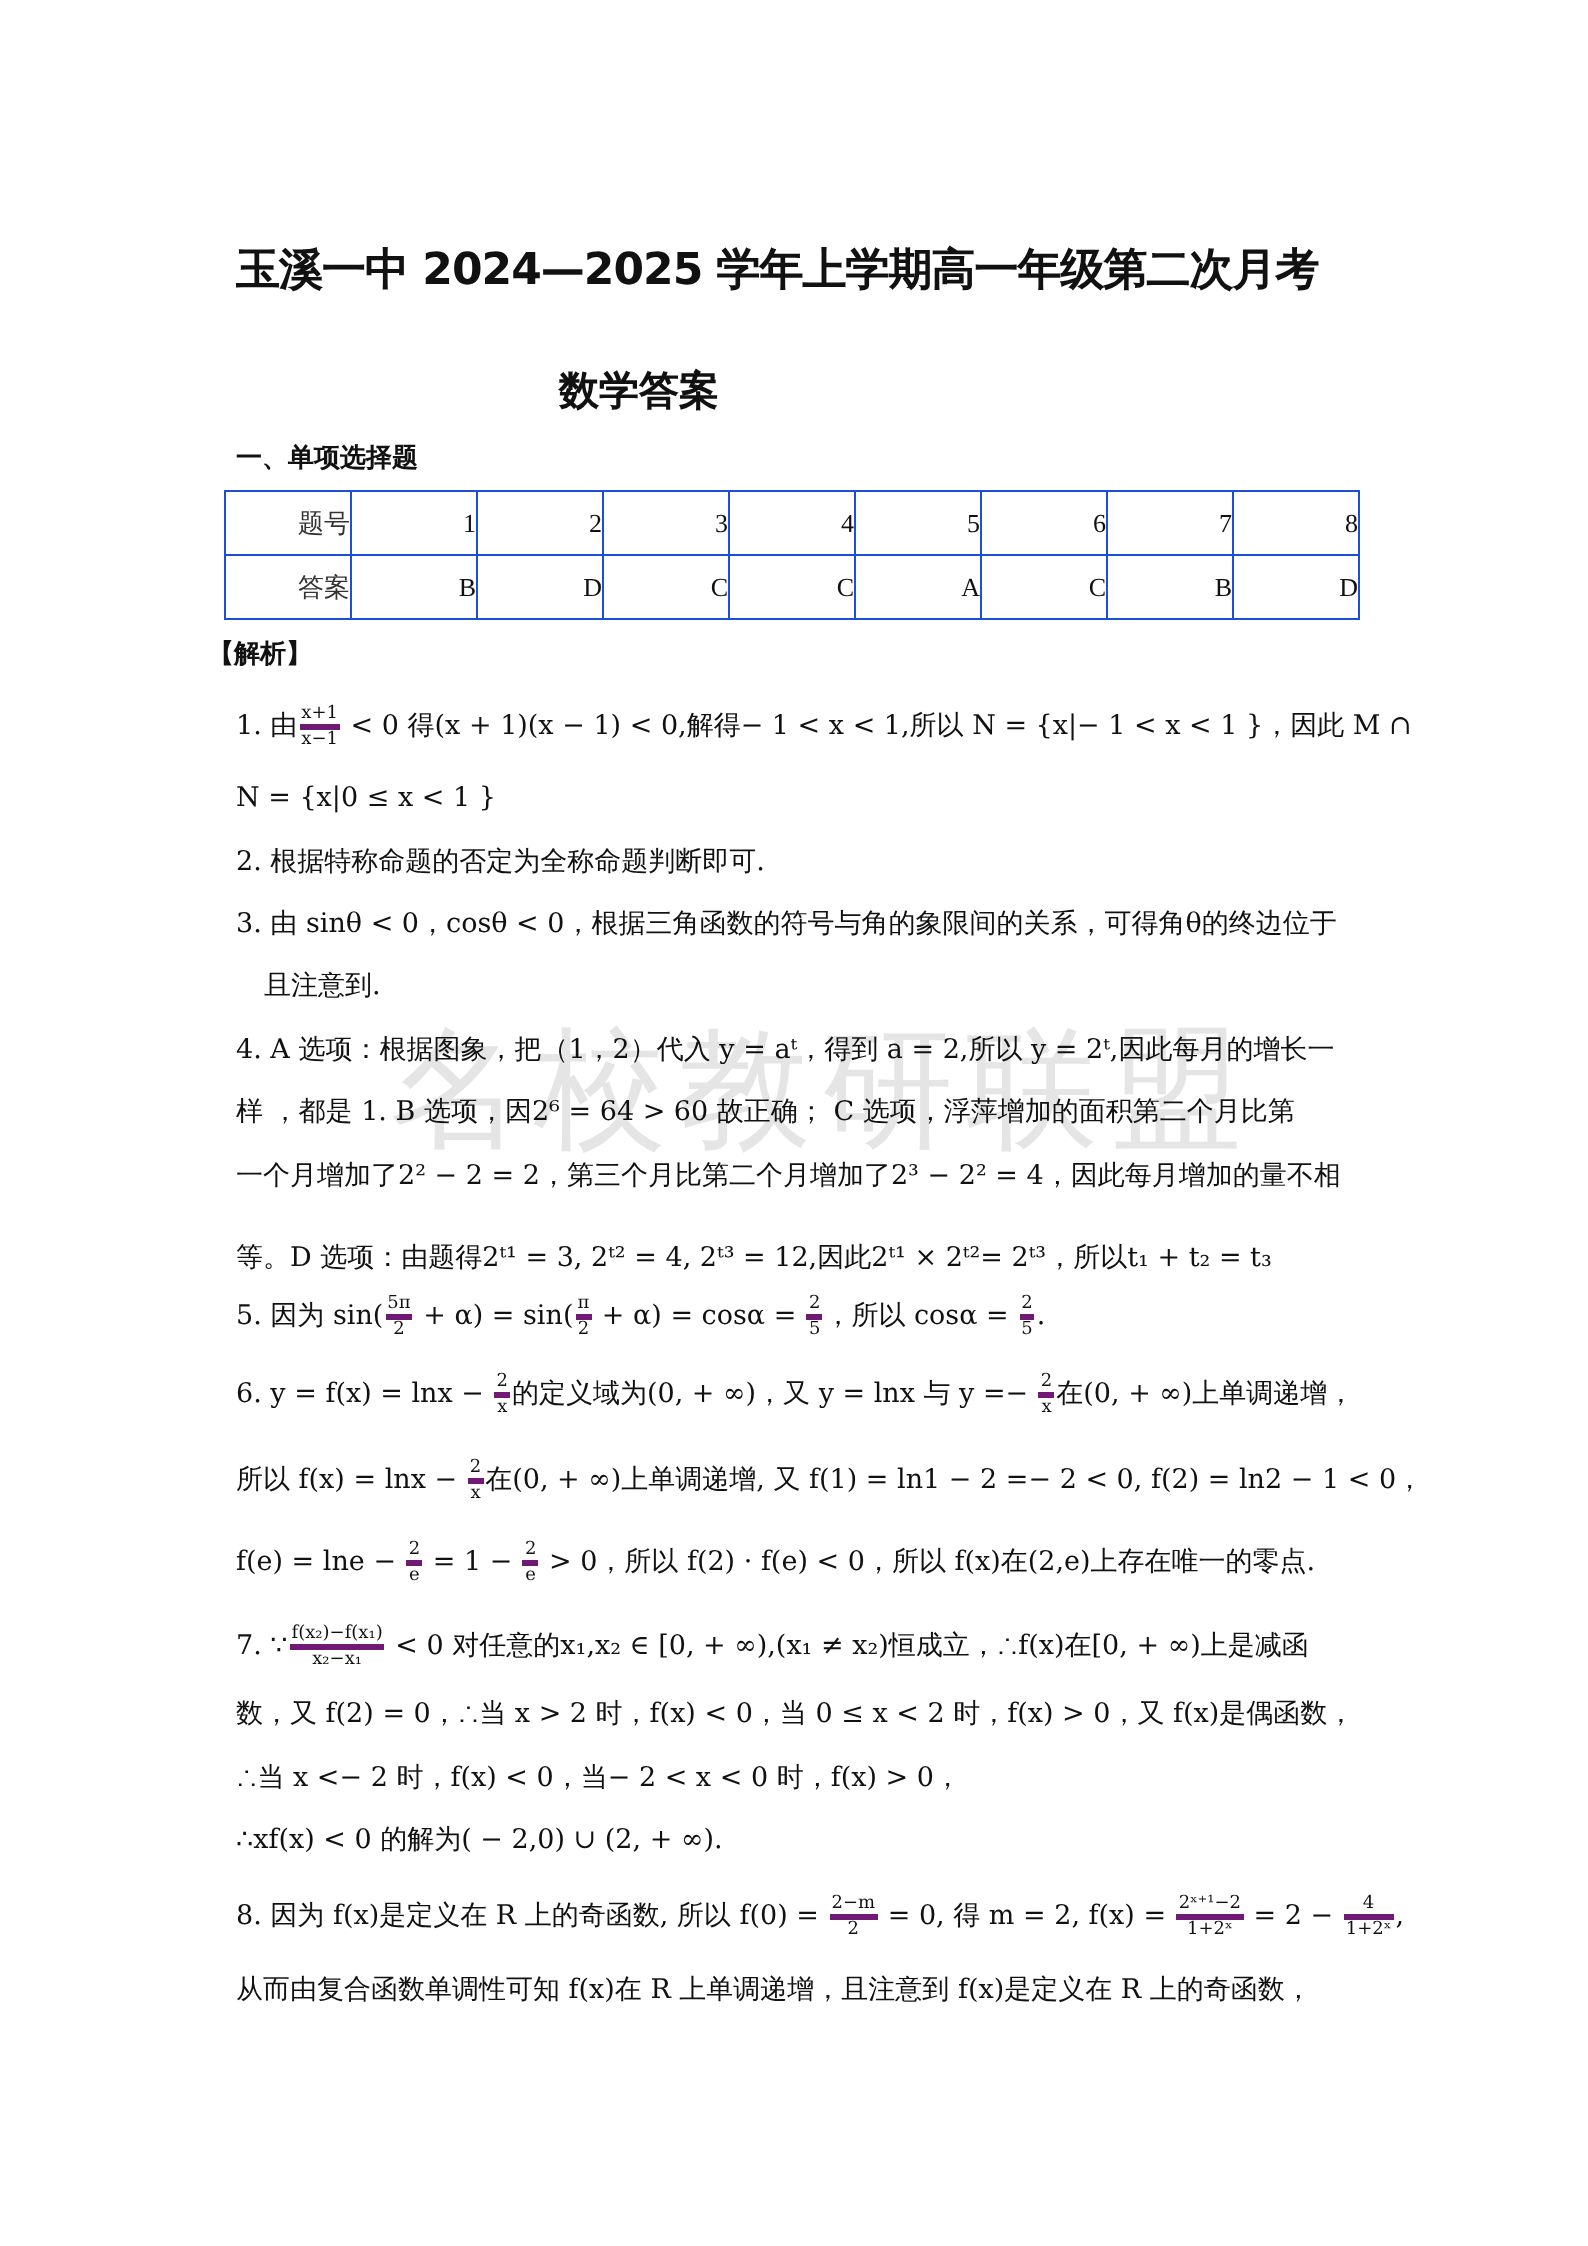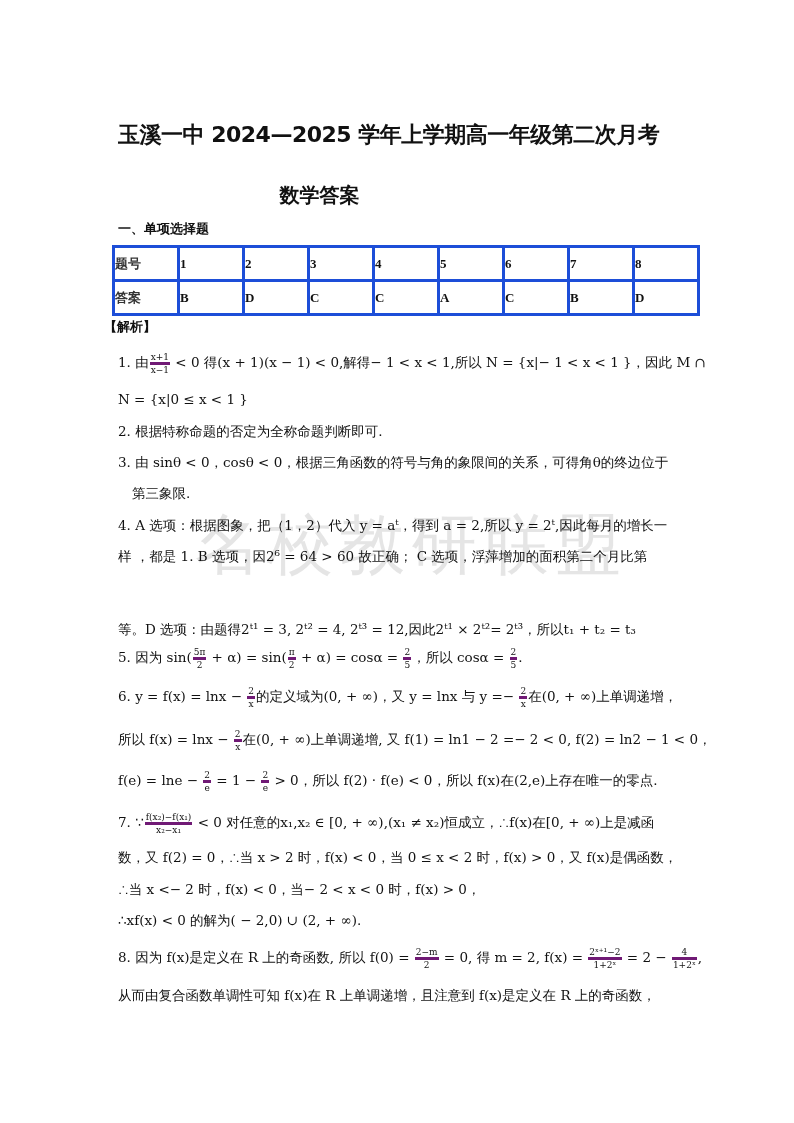--- a/index.html
+++ b/index.html
@@ -8,21 +8,21 @@
   .page { position: absolute; left: 0; top: 0; width: 794px; height: 1123px; }
   .title { position: absolute; left: 118px; top: 120px; width: 600px;
            font-family: "DejaVu Sans", "Liberation Sans", sans-serif; font-weight: bold;
            font-size: 22px; letter-spacing: -0.5px; white-space: nowrap; }
   .subtitle { position: absolute; left: 0; width: 639px; top: 182px; text-align: center;
               font-family: "DejaVu Sans", "Liberation Sans", sans-serif; font-weight: bold; font-size: 20px; }
   .section { position: absolute; left: 118px; top: 220px;
              font-family: "DejaVu Sans", "Liberation Sans", sans-serif; font-weight: bold; font-size: 13px; }
   table.ans { position: absolute; left: 112px; top: 245px; border-collapse: collapse;
               font-family: "Liberation Serif", "DejaVu Serif", serif; font-size: 13px; }
-  table.ans td { border: 3px solid #1d4ed8; height: 31px; text-align: left; width: 62px; padding: 0; font-weight: bold; }
+  table.ans td { border: 1px solid #1d4ed8; height: 31px; text-align: right; width: 62px; padding: 0; }
   table.ans td.head { width: 62px; color: #333; }
   .jiexi { position: absolute; left: 104px; top: 318px;
            font-family: "DejaVu Sans", "Liberation Sans", sans-serif; font-weight: bold; font-size: 13px; text-align: right; }
   .line { position: absolute; left: 118px; width: 575px; font-size: 13.5px; white-space: nowrap; line-height: 18px; }
   .indent { left: 132px; }
   .watermark { position: absolute; left: 195px; top: 500px; font-size: 66px; color: rgba(180,180,180,0.35);
                font-family: "DejaVu Sans", "Liberation Sans", sans-serif; letter-spacing: 6px; white-space: nowrap;
                pointer-events: none; }
   .frac { display: inline-block; vertical-align: middle; text-align: center; font-size: 9px; line-height: 10px; margin: 0 1px; }
   .frac .num { display: block; border-bottom: 3px solid #701a75; padding: 0 1px; }
@@ -69,24 +69,25 @@
   <div class="jiexi">【解析】</div>
 
   <div class="line" style="top:352px">
     <span>1.  由</span><span class="frac"><span class="num">x+1</span><span class="den">x−1</span></span><span> &lt; 0 得(x + 1)(x − 1) &lt; 0,解得− 1 &lt; x &lt; 1,所以 N = {x|− 1 &lt; x &lt; 1 }，因此 M ∩</span>
   </div>
   <div class="line" style="top:390px">N = {x|0 ≤ x &lt; 1 }</div>
 
   <div class="line" style="top:422px">2.  根据特称命题的否定为全称命题判断即可.</div>
 
   <div class="line" style="top:453px">3.  由 sinθ &lt; 0，cosθ &lt; 0，根据三角函数的符号与角的象限间的关系，可得角θ的终边位于</div>
-  <div class="line indent" style="top:484px">第三象限.</div>
+  <div class="line indent" style="top:484px">且注意到.</div>
 
   <div class="line" style="top:516px">4.  A 选项：根据图象，把（1，2）代入 y = aᵗ，得到 a = 2,所以 y = 2ᵗ,因此每月的增长一</div>
   <div class="line" style="top:547px">样 ，都是 1.    B 选项，因2⁶ = 64 &gt; 60 故正确；  C 选项，浮萍增加的面积第二个月比第</div>
+  <div class="line" style="top:579px">一个月增加了2² − 2 = 2，第三个月比第二个月增加了2³ − 2² = 4，因此每月增加的量不相</div>
   <div class="line" style="top:620px">等。D 选项：由题得2ᵗ¹ = 3, 2ᵗ² = 4, 2ᵗ³ = 12,因此2ᵗ¹ × 2ᵗ²= 2ᵗ³，所以t₁ + t₂ = t₃</div>
 
   <div class="line" style="top:647px">
     <span>5.  因为 sin(</span><span class="frac"><span class="num">5π</span><span class="den">2</span></span><span> + α) = sin(</span><span class="frac"><span class="num">π</span><span class="den">2</span></span><span> + α) = cosα = </span><span class="frac"><span class="num">2</span><span class="den">5</span></span><span>，所以 cosα = </span><span class="frac"><span class="num">2</span><span class="den">5</span></span><span>.</span>
   </div>
 
   <div class="line" style="top:686px">
     <span>6.  y = f(x) = lnx − </span><span class="frac"><span class="num">2</span><span class="den">x</span></span><span>的定义域为(0, + ∞)，又 y = lnx 与 y =− </span><span class="frac"><span class="num">2</span><span class="den">x</span></span><span>在(0, + ∞)上单调递增，</span>
   </div>
   <div class="line" style="top:729px">

